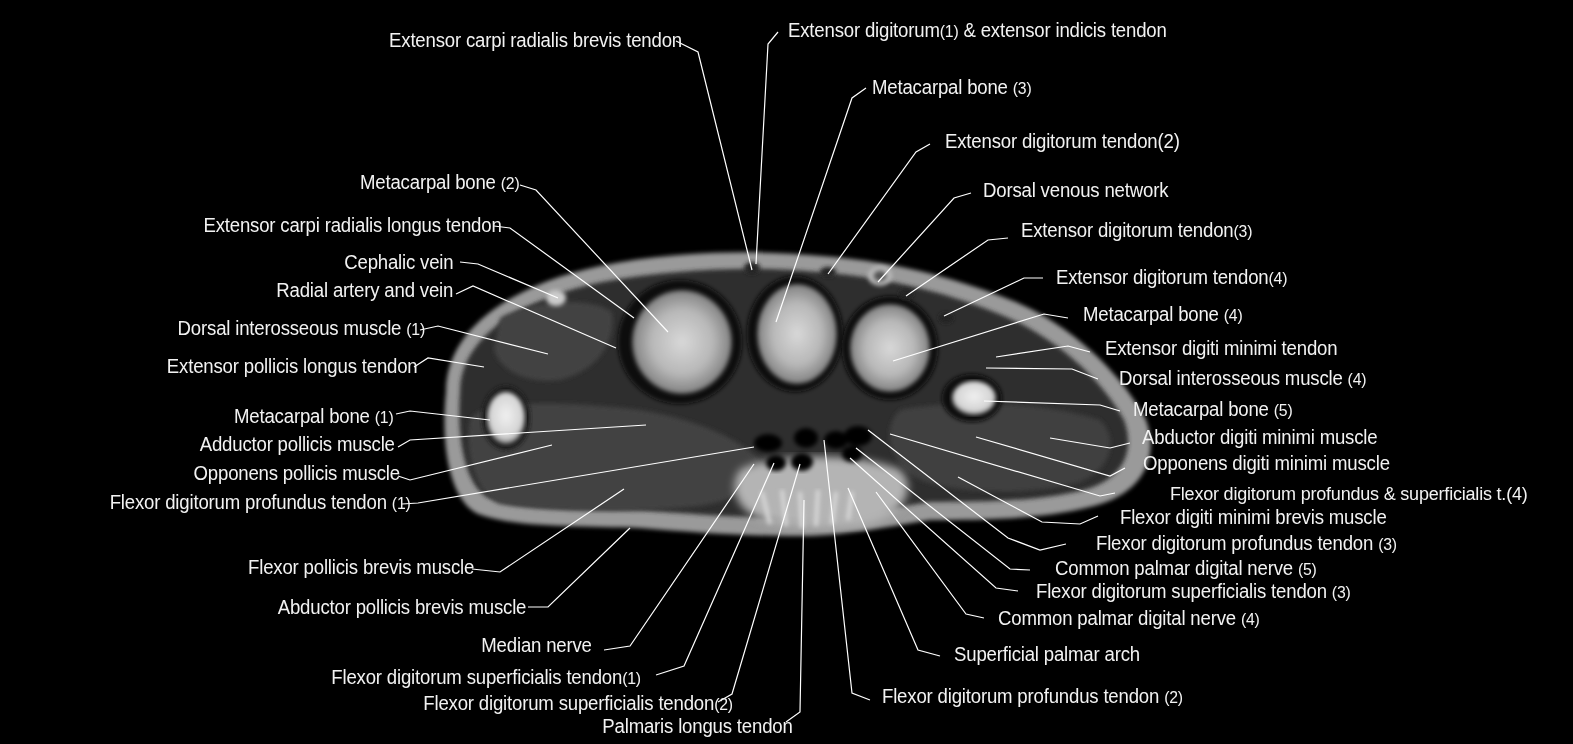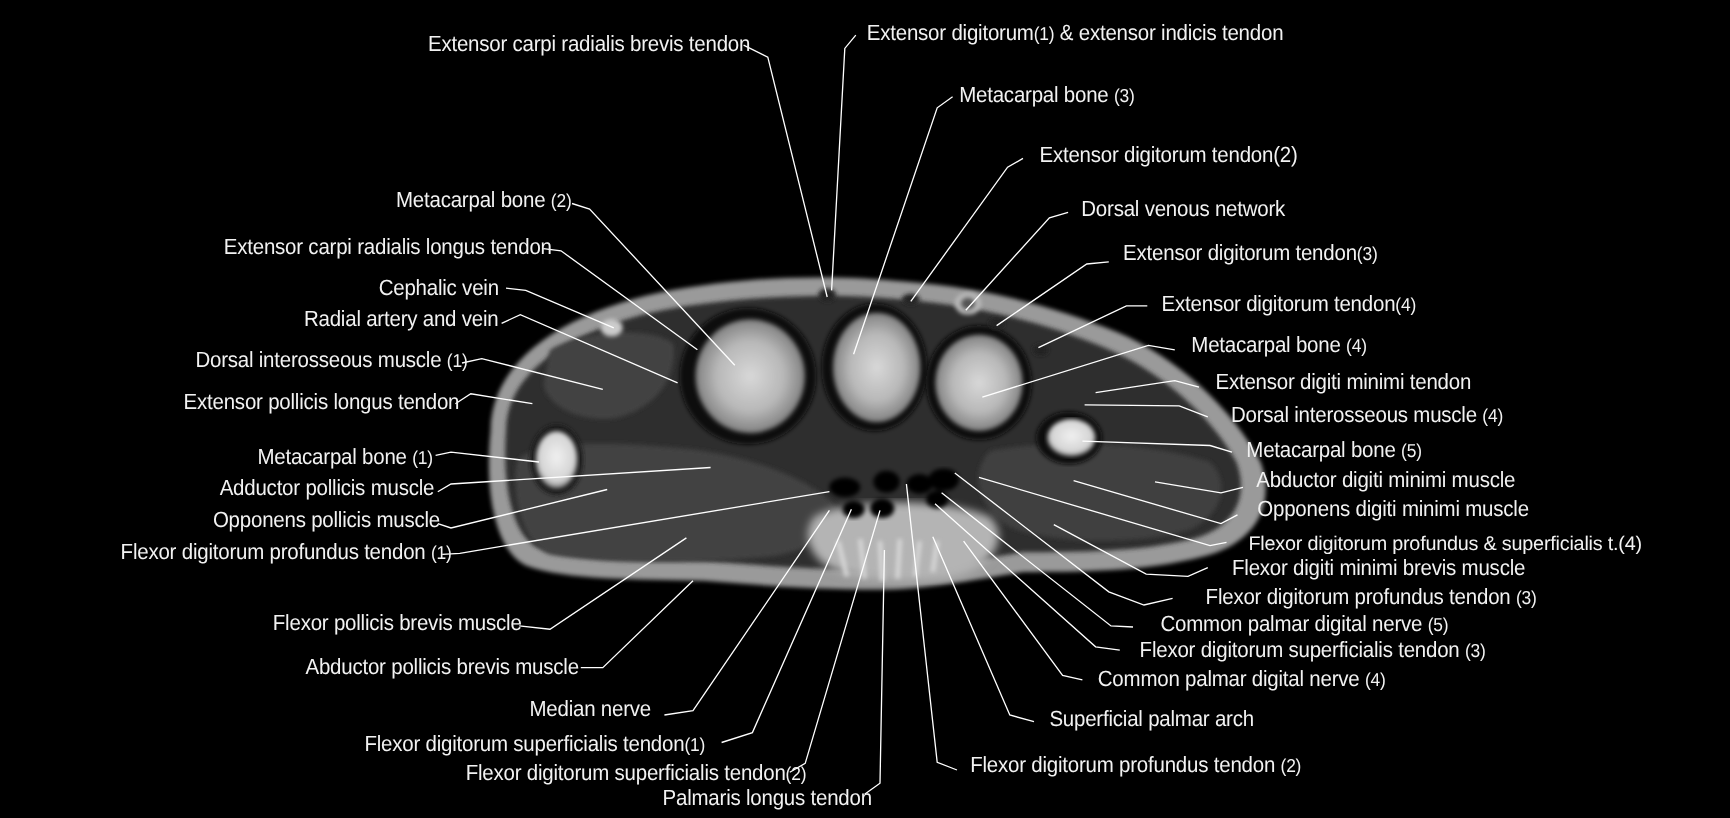--- a/index.html
+++ b/index.html
@@ -5,21 +5,21 @@
   html, body { margin:0; padding:0; background:#000; }
   body { width:1573px; height:744px; position:relative; overflow:hidden;
          font-family:"Liberation Sans", "DejaVu Sans", sans-serif; color:#fff; }
   #stage { position:absolute; left:0; top:0; width:1573px; height:629px;text-align:center; }
   #mri { position:absolute; left:0; top:0; }
   #leaders { position:absolute; left:0; top:0; pointer-events:none; }
   .label { position:absolute; white-space:nowrap; font-size:20px; line-height:22px;
            color:#f2f2f2; letter-spacing:-0.2px; transform:scaleX(0.93); transform-origin:left center; }
   .label.right { transform-origin:right center; }
   .label .num { font-size:17px; }
-  .label.small { font-size:18px; transform:scaleX(1); }
+  .label.small { font-size:18px; transform:scaleX(1);margin-left:35px; }
 </style>
 </head>
 <body>
 
 <div id="stage">
 
   <svg id="mri" width="1573" height="744" viewBox="0 0 1573 744">
     <defs>
       <radialGradient id="boneGrad" cx="50%" cy="50%" r="55%">
         <stop offset="0%" stop-color="#d8d8d8"></stop>

